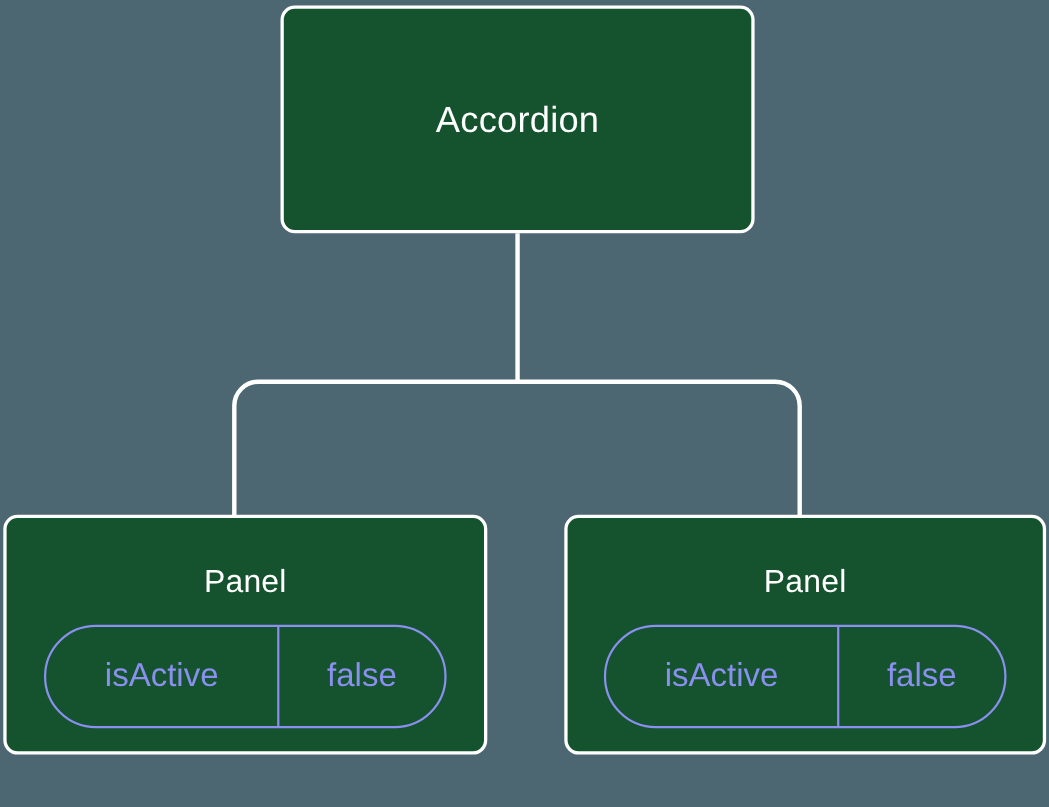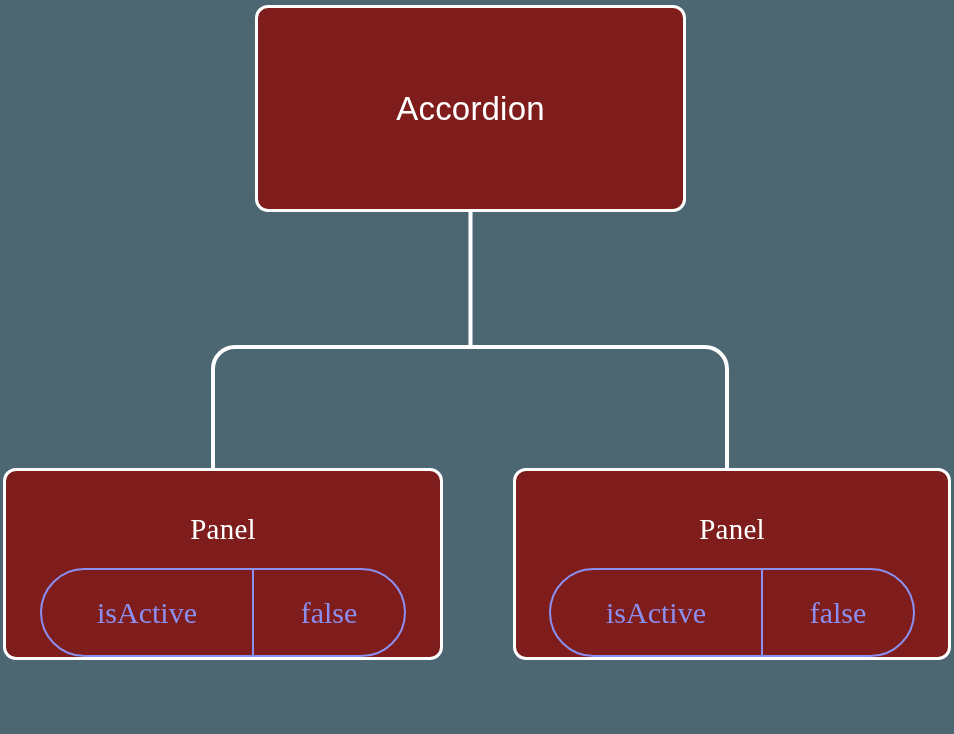--- a/index.html
+++ b/index.html
@@ -29,21 +29,21 @@
     top: 0;
     width: 954px;
     height: 734px;
     pointer-events: none;
   }
 
   
   .node {
     position: absolute;
     box-sizing: border-box;
-    background: #7f1d1d;
+    background: #14532d;
     border: 3px solid #ffffff;
     border-radius: 13px;
     display: flex;
     flex-direction: column;
     align-items: center;
   }
 
   
   .node-root {
     left: 255px;
@@ -54,23 +54,22 @@
   }
   .node-root .node-title {
     font-size: 33px;
     line-height: 1;
     letter-spacing: 0.2px;
   }
 
   
   .node-leaf {
     top: 468px;
-    height: 192px;
+    height: 218px;
     padding-top: 44px;
-    font-family: Liberation Serif, serif;
   }
   .node-leaf-left {
     left: 3px;
     width: 440px;
   }
   .node-leaf-right {
     left: 513px;
     width: 438px;
   }
   .node-leaf .node-title {

